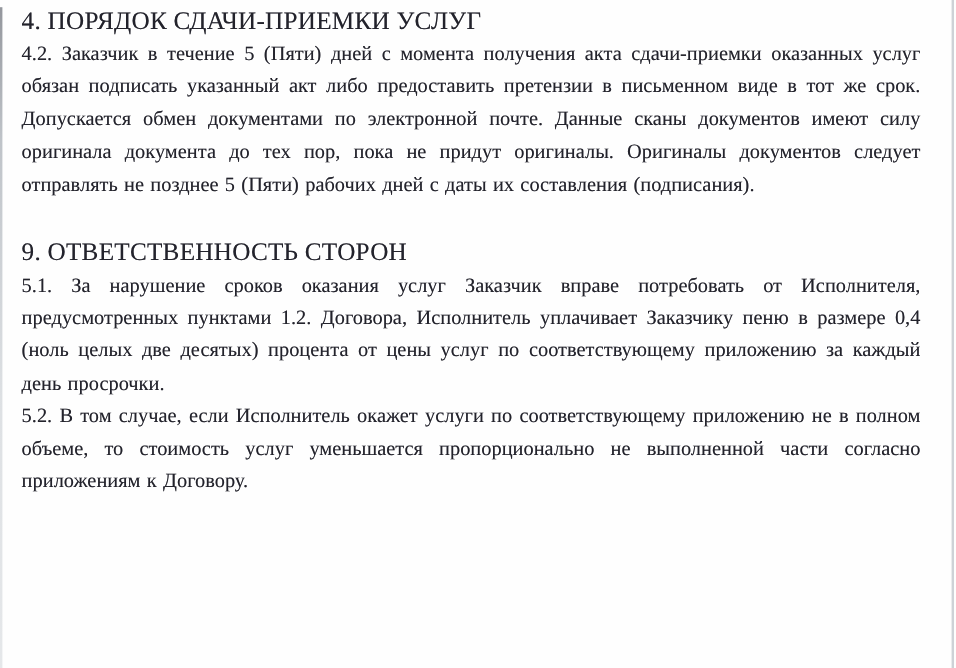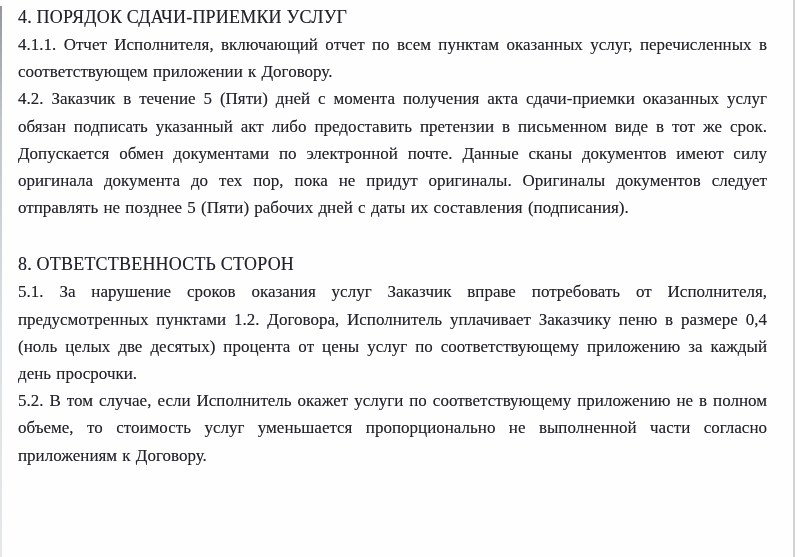--- a/index.html
+++ b/index.html
@@ -21,21 +21,21 @@
   }
   .page-inner {
     position: absolute;
     top: 4px;
     left: 18px;
     right: 30px;
     color: #23232c;
     text-shadow: 0 0 0.5px rgba(35, 35, 44, 0.45);
   }
   .section-heading {
-    font-size: 18px;
+    font-size: 21px;
     line-height: 27px;
     font-weight: normal;
     margin: 0;
     letter-spacing: 0.2px;
   }
   .para {
     font-size: 17px;
     line-height: 27.2px;
     margin: 0;
     text-align: justify;
@@ -68,24 +68,23 @@
 
 <div class="scan-page">
 
   <div class="edge-line-left"></div>
   <div class="edge-line-right"></div>
 
   <div class="page-inner">
 
     <div class="section">
       <h2 class="section-heading">4. ПОРЯДОК СДАЧИ-ПРИЕМКИ УСЛУГ</h2>
-      <p class="para">4.1.1. Отчет Исполнителя, включающий отчет по всем пунктам оказанных услуг, перечисленных в соответствующем приложении к Договору.</p>
       <p class="para">4.2. Заказчик в течение 5 (Пяти) дней с момента получения акта сдачи-приемки оказанных услуг обязан подписать указанный акт либо предоставить претензии в письменном виде в тот же срок. Допускается обмен документами по электронной почте. Данные сканы документов имеют силу оригинала документа до тех пор, пока не придут оригиналы. Оригиналы документов следует отправлять не позднее 5 (Пяти) рабочих дней с даты их составления (подписания).</p>
     </div>
 
     <div class="section">
-      <h2 class="section-heading">8. ОТВЕТСТВЕННОСТЬ СТОРОН</h2>
+      <h2 class="section-heading">9. ОТВЕТСТВЕННОСТЬ СТОРОН</h2>
       <p class="para">5.1. За нарушение сроков оказания услуг Заказчик вправе потребовать от Исполнителя, предусмотренных пунктами 1.2. Договора, Исполнитель уплачивает Заказчику пеню в размере 0,4 (ноль целых две десятых) процента от цены услуг по соответствующему приложению за каждый день просрочки.</p>
       <p class="para">5.2. В том случае, если Исполнитель окажет услуги по соответствующему приложению не в полном объеме, то стоимость услуг уменьшается пропорционально не выполненной части согласно приложениям к Договору.</p>
     </div>
 
   </div>
 </div>
 
 </body></html>

